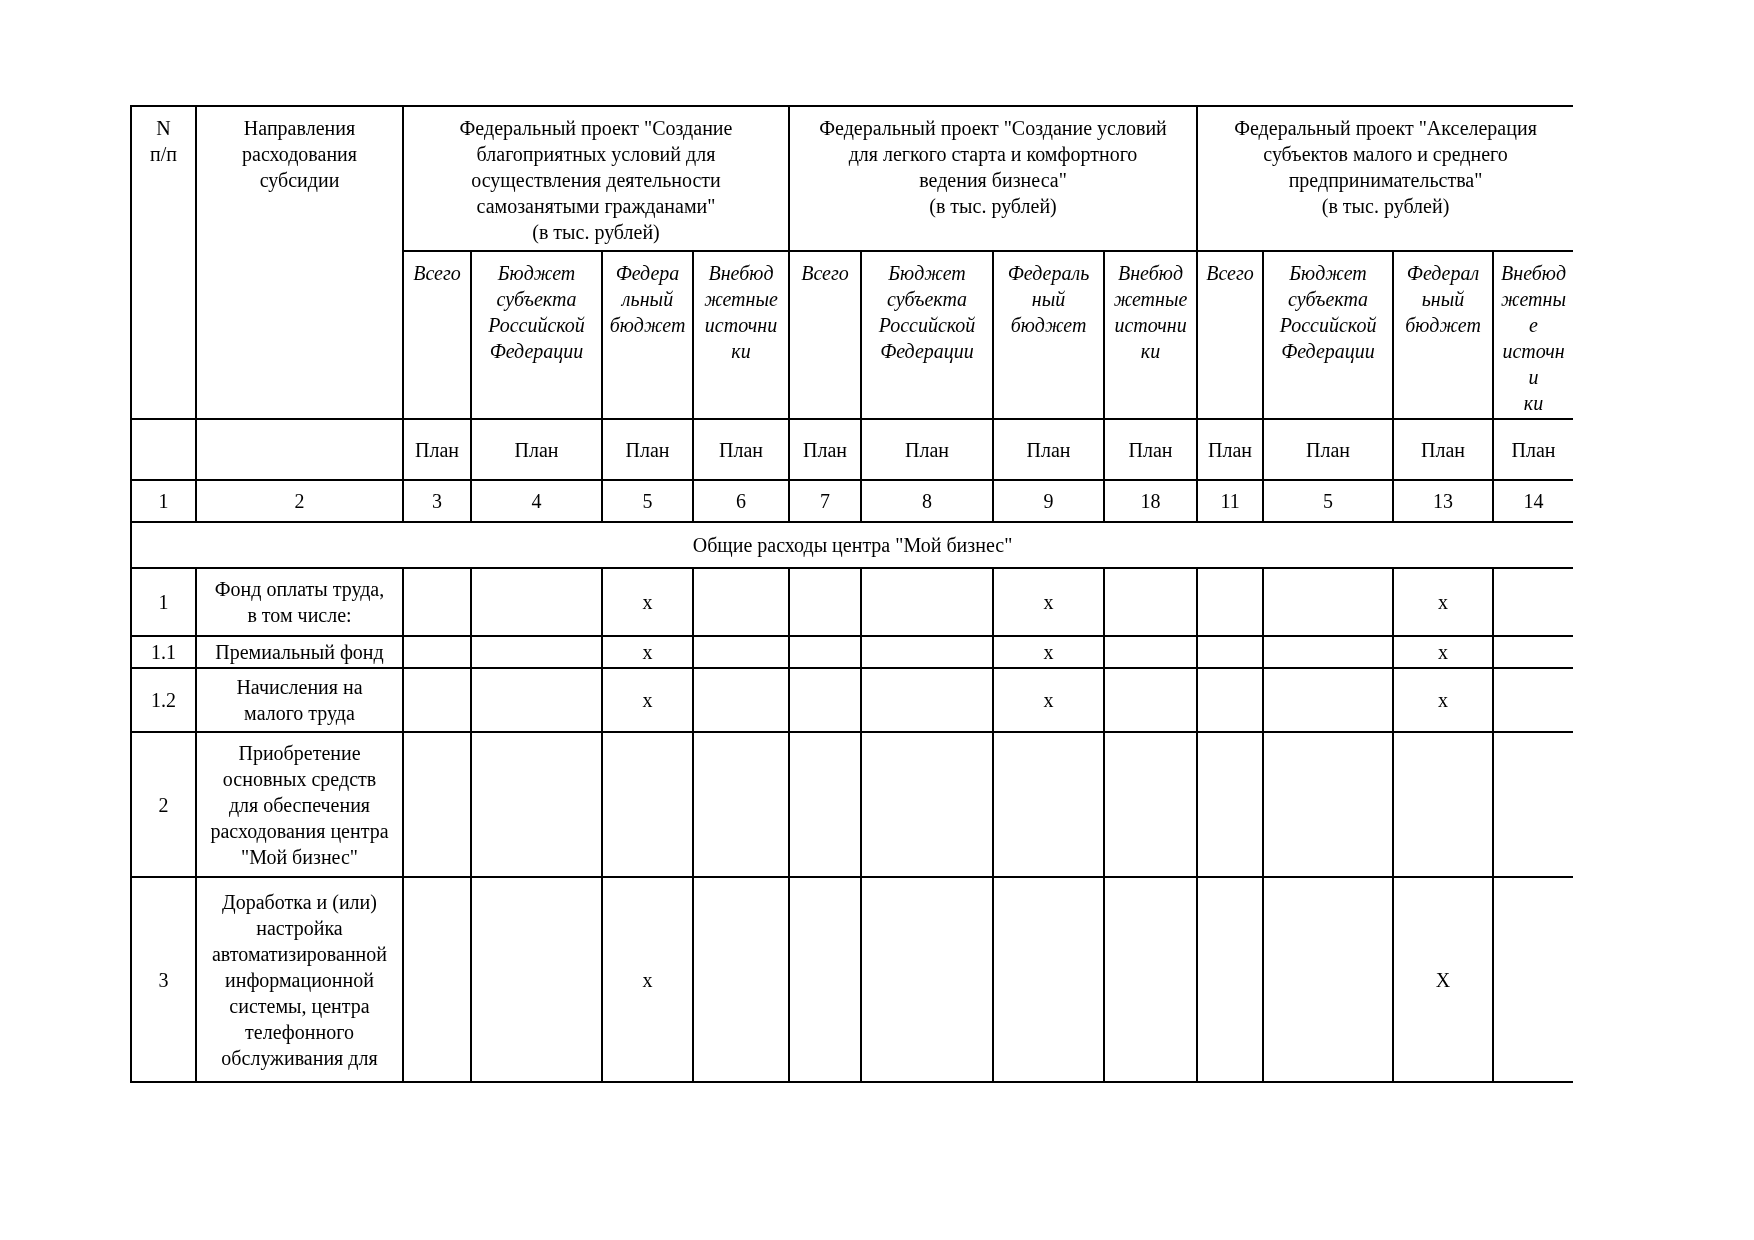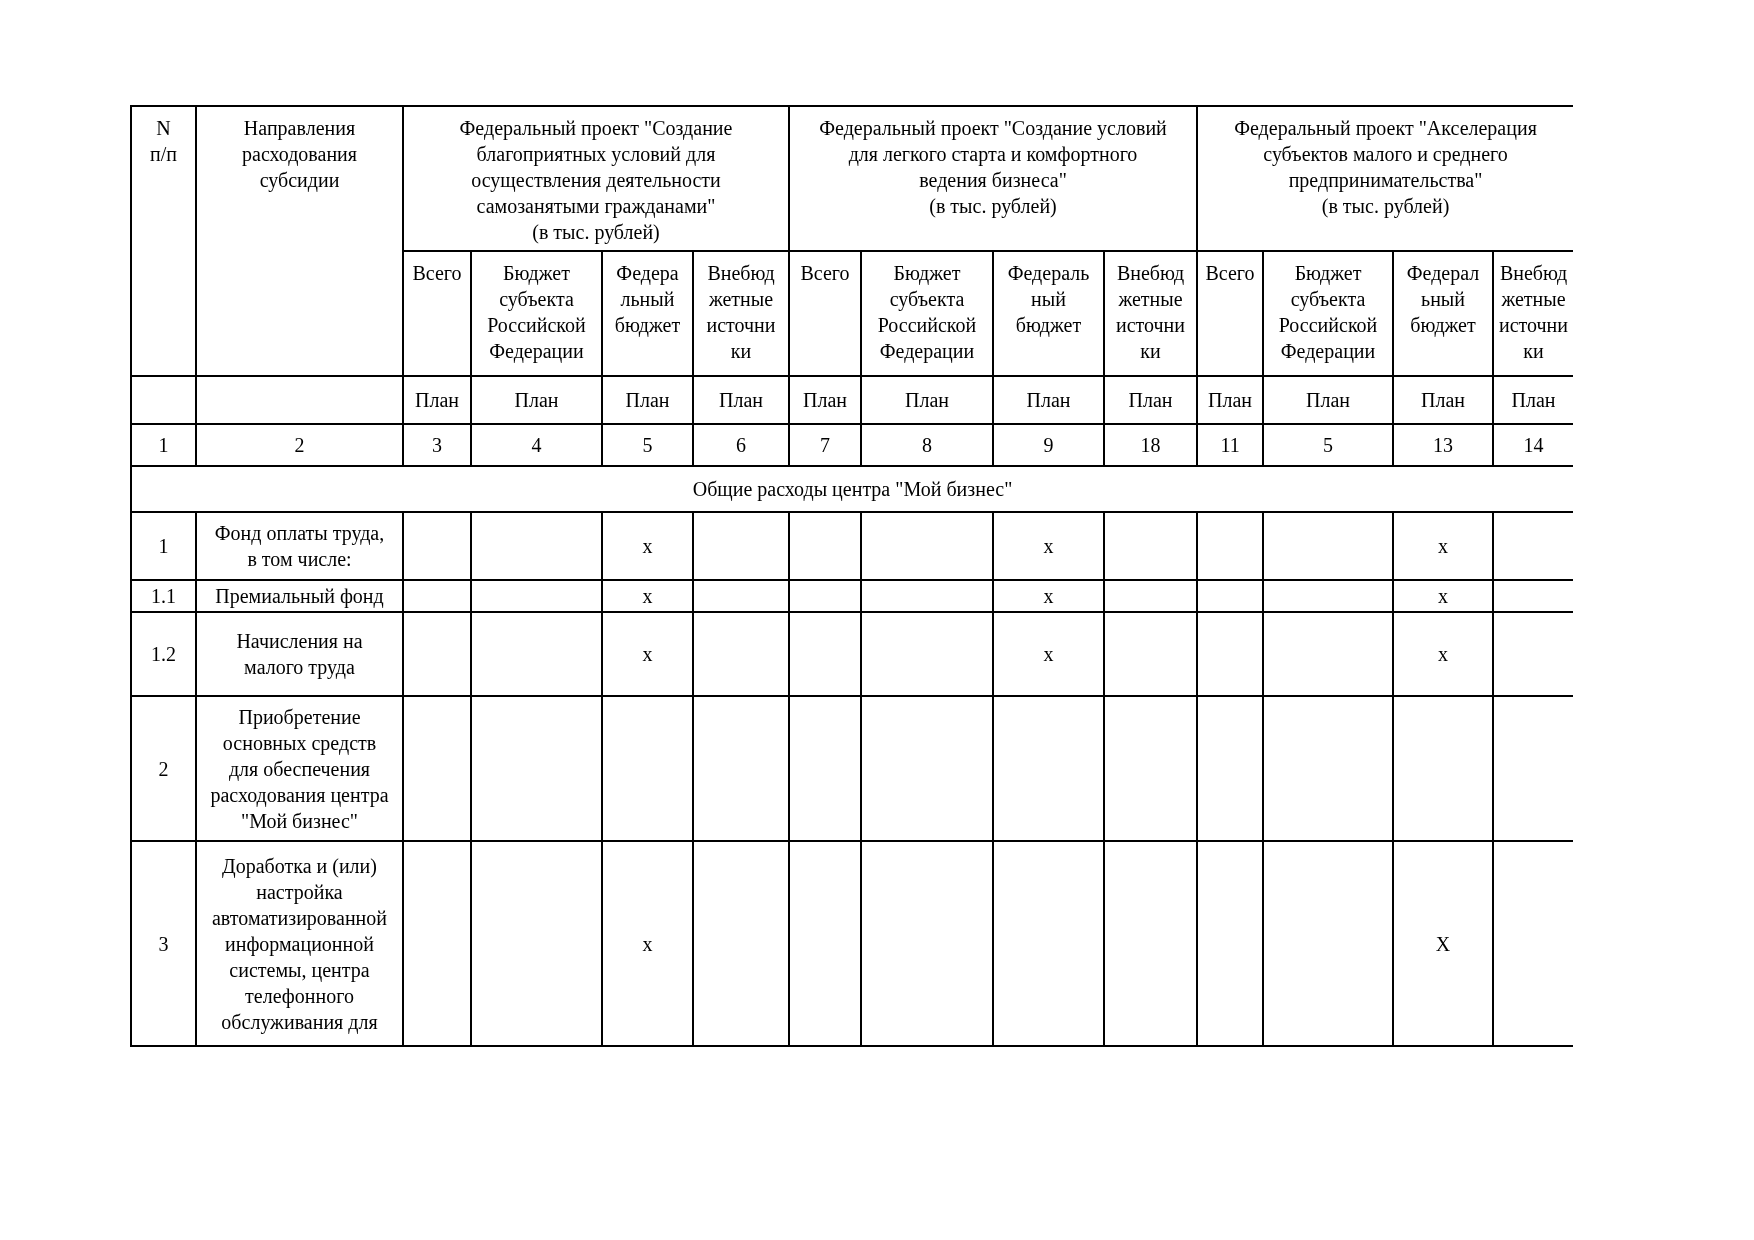--- a/index.html
+++ b/index.html
@@ -28,22 +28,22 @@
     font-size: 20px;
     line-height: 26px;
     padding: 2px 4px;
     overflow: hidden;
     word-wrap: break-word;
   }
   
   .doc-table tr > td:last-child { border-right: 0; }
 
   .r-head1 { height: 145px; }
-  .r-head2 { height: 125px; }
-  .r-plan  { height: 48px; }
+  .r-head2 { height: 125px; font-style: italic; }
+  .r-plan  { height: 61px; }
   .r-nums  { height: 42px; }
   .r-sect  { height: 46px; }
 
   .r-head1 td, .r-head2 td {
     vertical-align: top;
     padding-top: 8px;
   }
   .label-cell {
     text-align: left;
     padding-left: 6px;
@@ -199,21 +199,21 @@
     <td></td>
     <td></td>
     <td>x</td>
     <td></td>
     <td></td>
     <td></td>
     <td>x</td>
     <td></td>
   </tr>
 
-  <tr style="height:84px">
+  <tr style="height:64px">
     <td>1.2</td>
     <td class="label-cell">Начисления на
 малого труда</td>
     <td></td>
     <td></td>
     <td>x</td>
     <td></td>
     <td></td>
     <td></td>
     <td>x</td>

